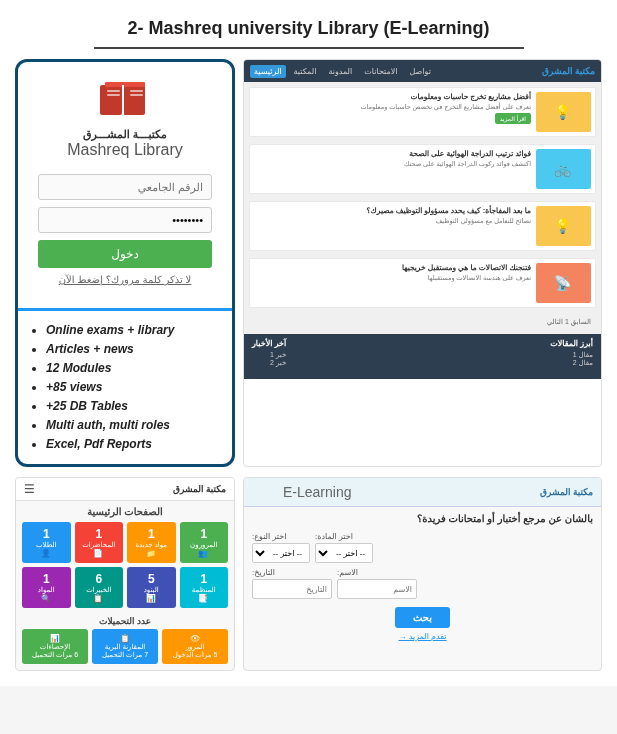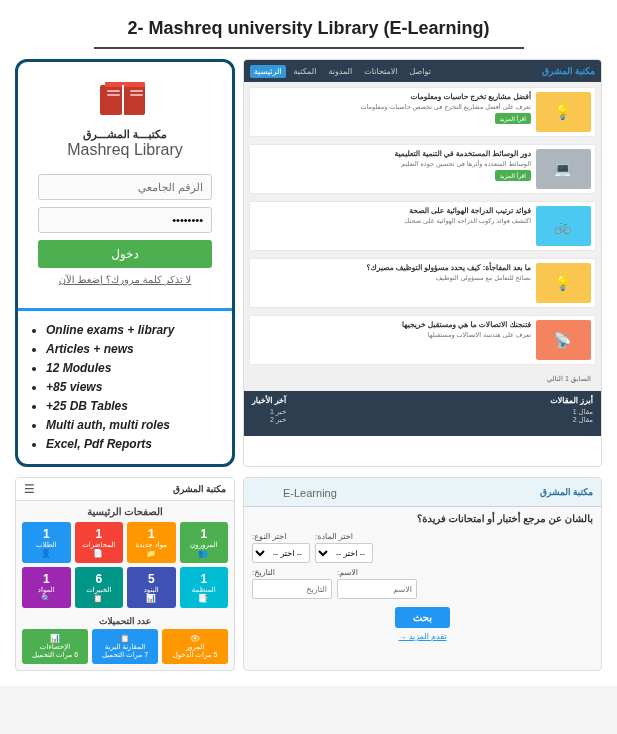--- a/index.html
+++ b/index.html
@@ -405,21 +405,21 @@
       align-items: center;
     }
 
     .exam-logo-text {
       font-size: 9px;
       font-weight: bold;
       color: #2c6e9e;
       direction: rtl;
     }
     .exam-logo-sub {
-      font-size: 11px;
+      font-size: 14px;
       color: #666;
       padding-left: 31px;
     }
 
     .exam-body {
       padding: 6px 8px;
     }
 
     .exam-page-title {
       font-size: 10px;
@@ -600,30 +600,20 @@
             <div class="article-content">
               <div class="article-title-sm">أفضل مشاريع تخرج حاسبات ومعلومات</div>
               <div class="article-text-sm">تعرف على أفضل مشاريع التخرج في تخصص حاسبات ومعلومات</div>
               <span class="read-more-btn">اقرأ المزيد</span>
             </div>
             <div class="article-thumb thumb-yellow">
               <div class="thumb-inner">💡</div>
             </div>
           </div>
 
-          <div class="article-card">
-            <div class="article-content">
-              <div class="article-title-sm">دور الوسائط المستخدمة في التنمية التعليمية</div>
-              <div class="article-text-sm">الوسائط المتعددة وأثرها في تحسين جودة التعليم</div>
-              <span class="read-more-btn">اقرأ المزيد</span>
-            </div>
-            <div class="article-thumb thumb-gray">
-              <div class="thumb-inner">💻</div>
-            </div>
-          </div>
 
           <div class="article-card">
             <div class="article-content">
               <div class="article-title-sm">فوائد ترتيب الدراجة الهوائية على الصحة</div>
               <div class="article-text-sm">اكتشف فوائد ركوب الدراجة الهوائية على صحتك</div>
             </div>
             <div class="article-thumb thumb-blue">
               <div class="thumb-inner">🚲</div>
             </div>
           </div>

